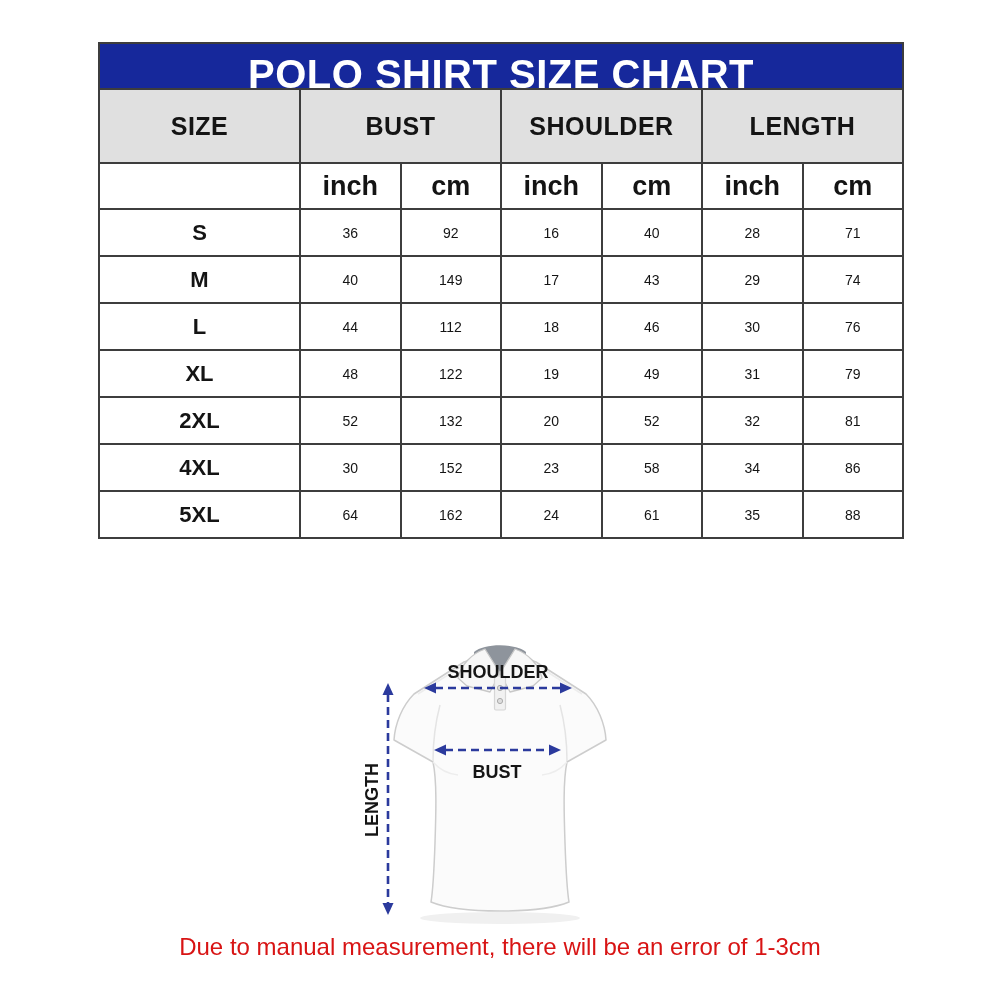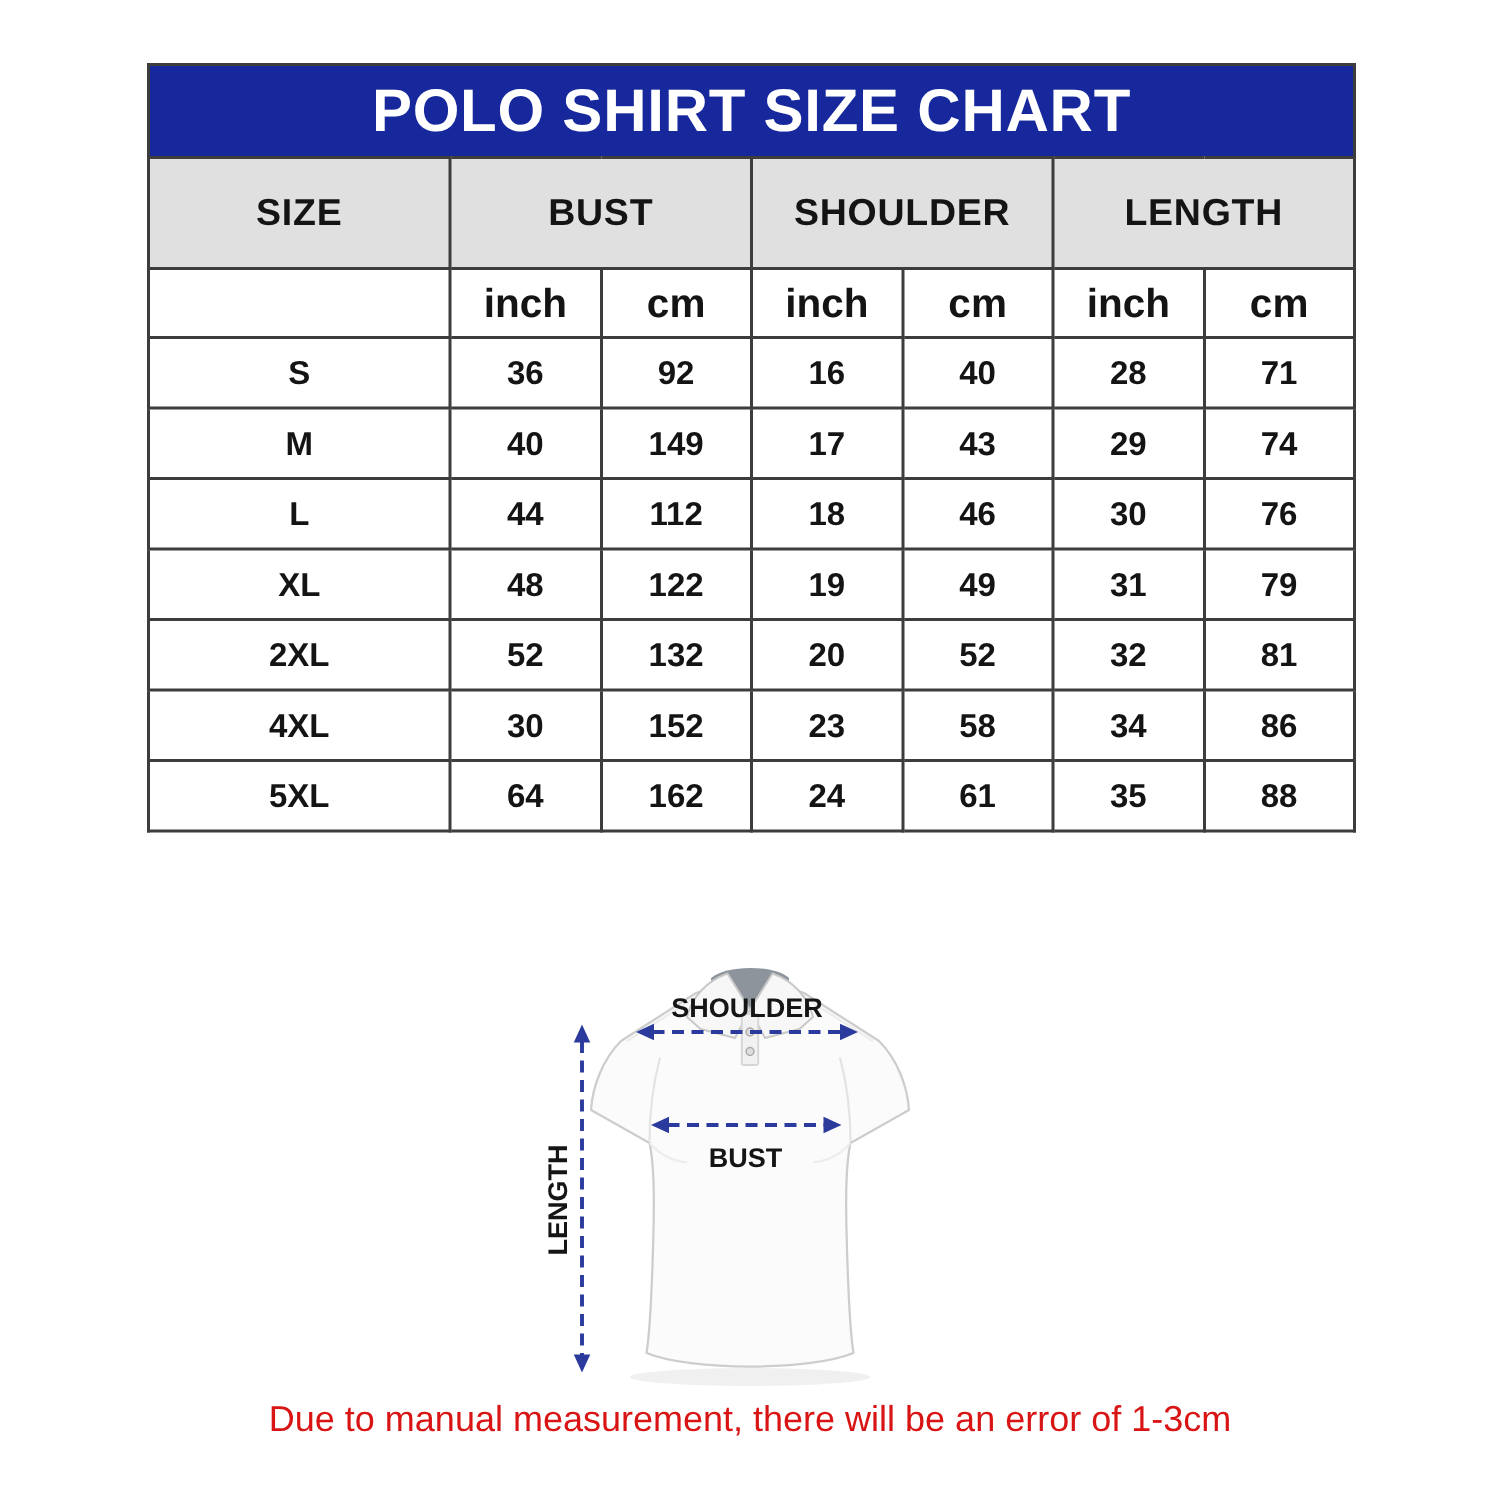--- a/index.html
+++ b/index.html
@@ -14,21 +14,21 @@
   .sheet {
     position: absolute;
     left: 98px; top: 42px;
     width: 806px;
   }
   .title-bar {
     background: var(--title-bg, #16289b);
     color: var(--title-text, #ffffff);
     border: 2px solid var(--border, #3d3d3d);
     border-bottom: none;
-    height: 62px;
+    height: 46px;
     line-height: 60px;
     text-align: center;
     font-size: 40px;
     font-weight: bold;
     letter-spacing: 0.5px;
   }
   table.size-table {
     width: 100%;
     border-collapse: collapse;
     table-layout: fixed;
@@ -48,22 +48,22 @@
     font-weight: bold;
     letter-spacing: 0.5px;
   }
   .size-table th.uh {
     height: 46px;
     font-size: 27px;
     font-weight: bold;
   }
   .size-table td {
     height: 47px;
-    font-size: 22px;
-    font-weight: bold;
+    font-size: 14px;
+    font-weight: normal;
   }
   .size-table td.size-cell { font-weight: bold; font-size: 22px; }
   .diagram {
     position: absolute;
     left: 340px; top: 628px;
     width: 340px; height: 312px;
   }
   .diagram svg { display: block; width: 340px; height: 312px; }
   .shirt-outline { fill: #fbfbfb; stroke: #cdcdcd; stroke-width: 1.5; stroke-linejoin: round; }
   .soft-line { fill: none; stroke: #e4e4e4; stroke-width: 1.5; }

